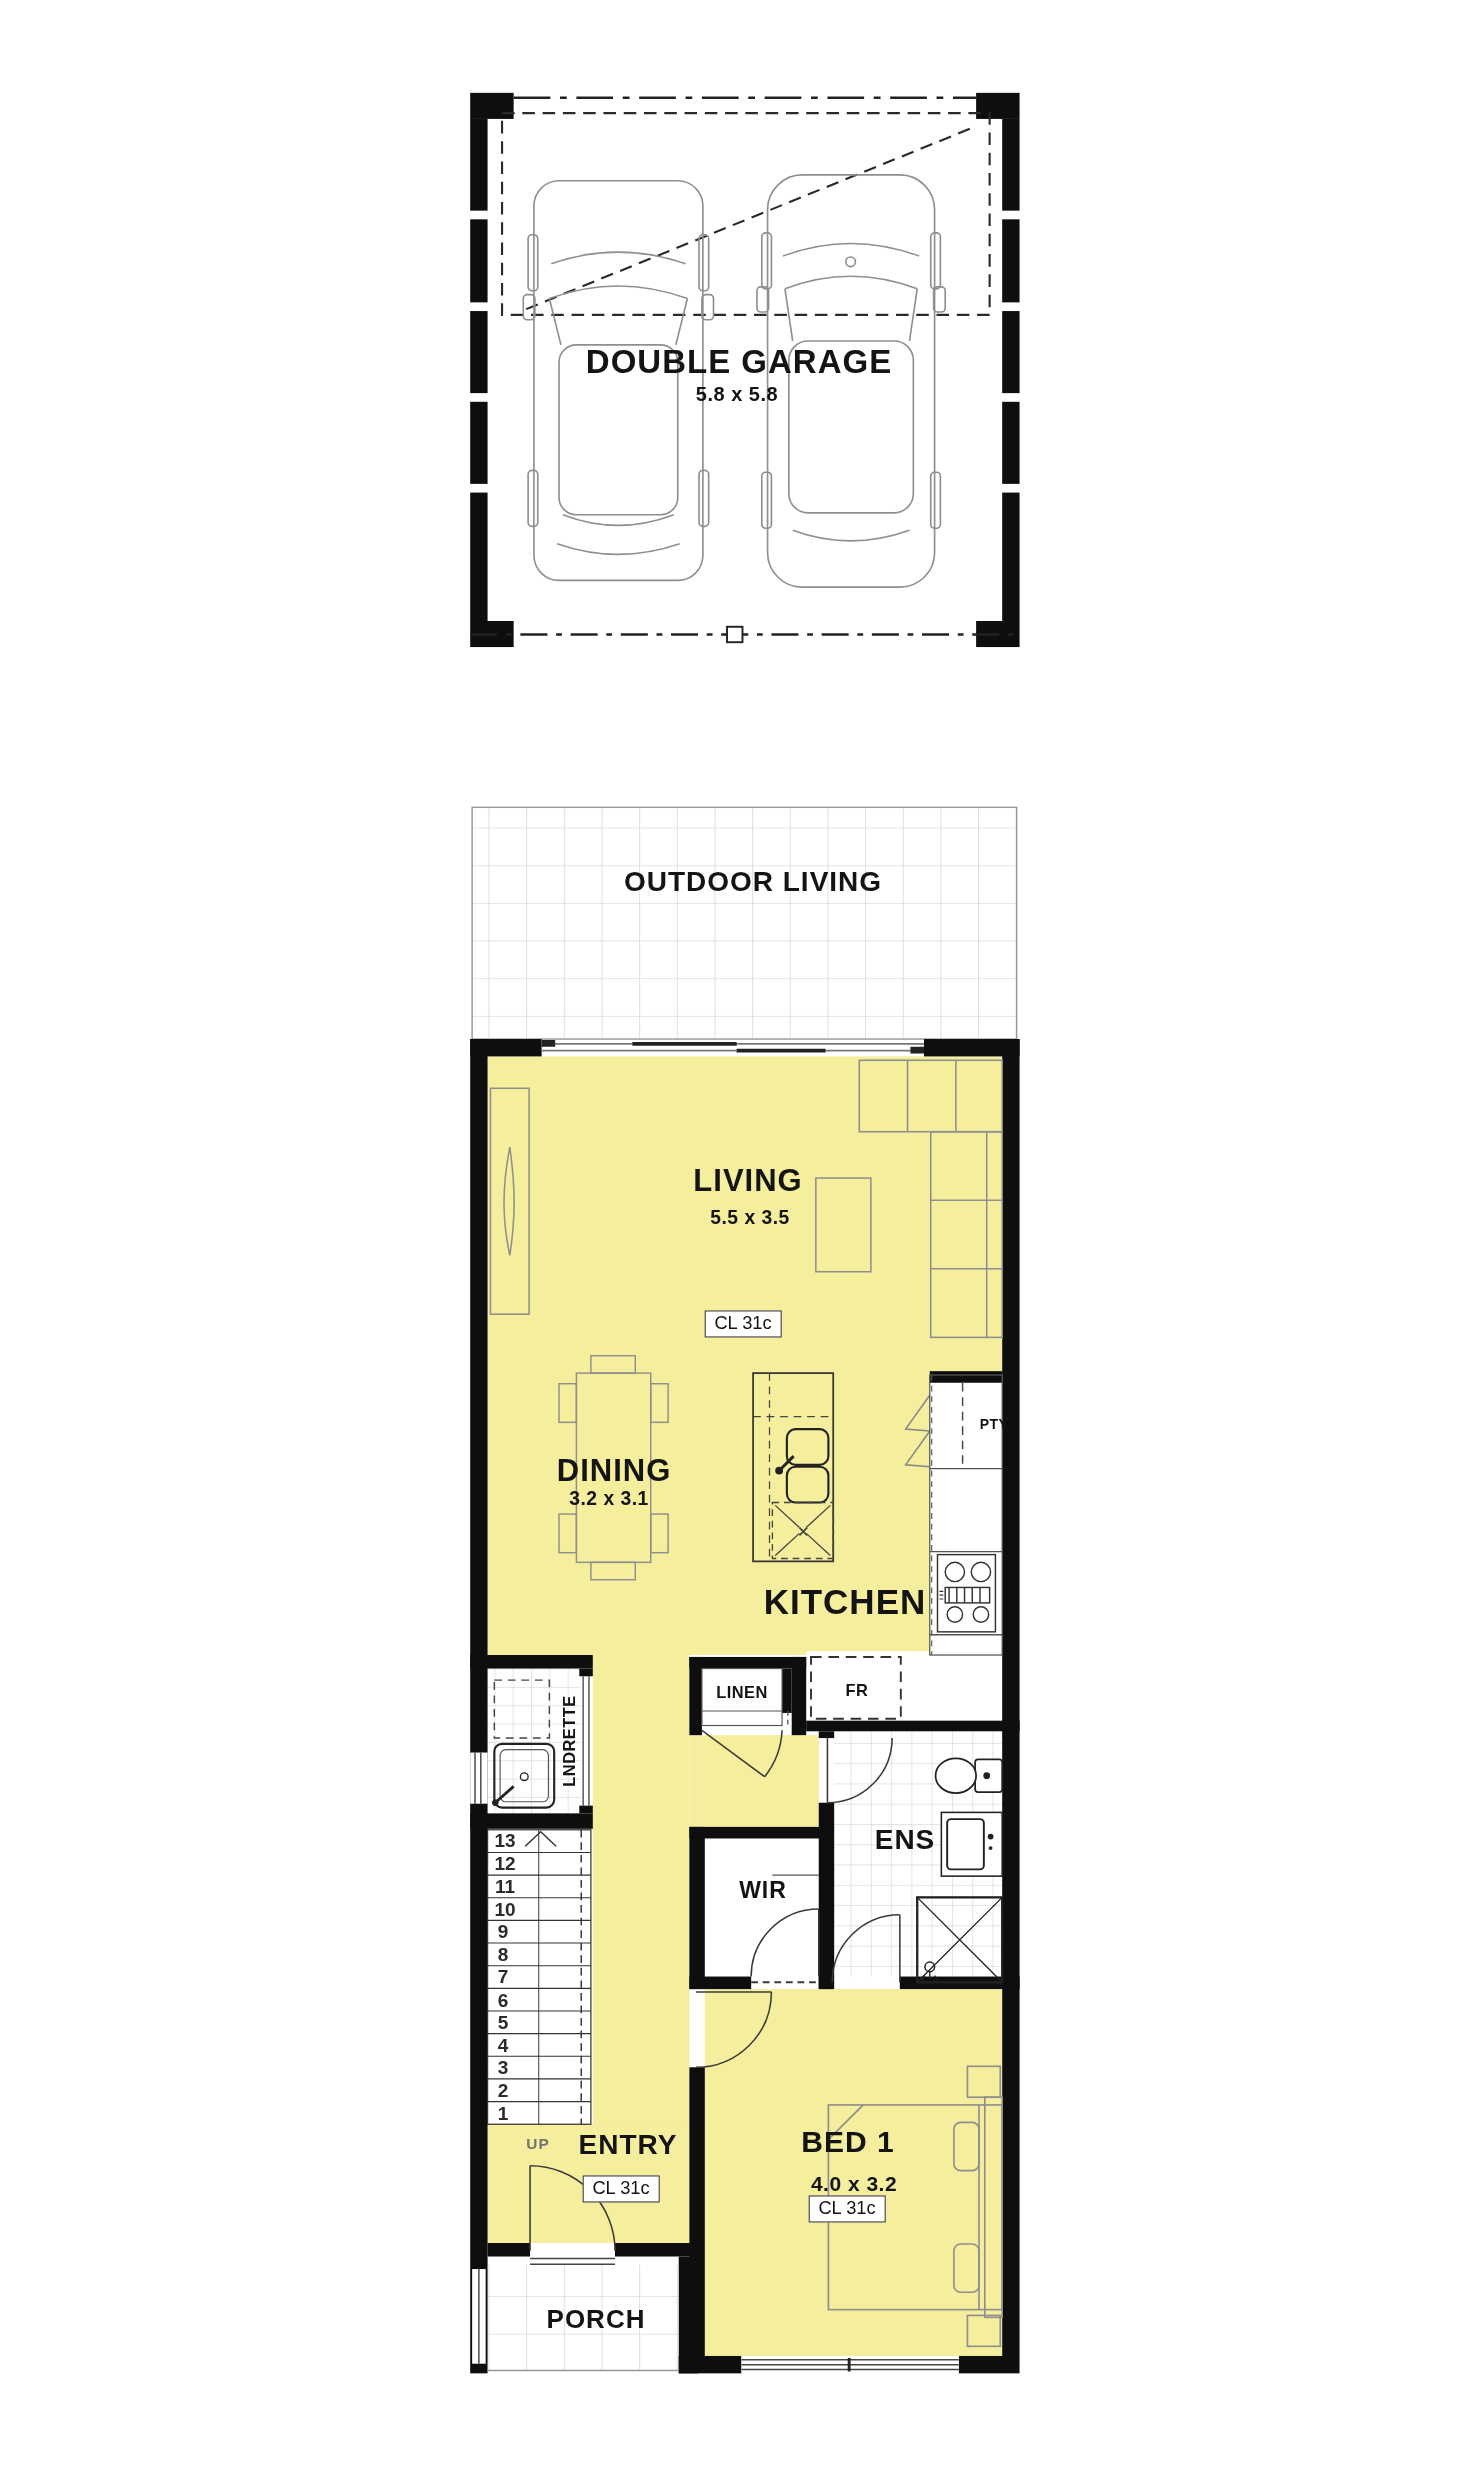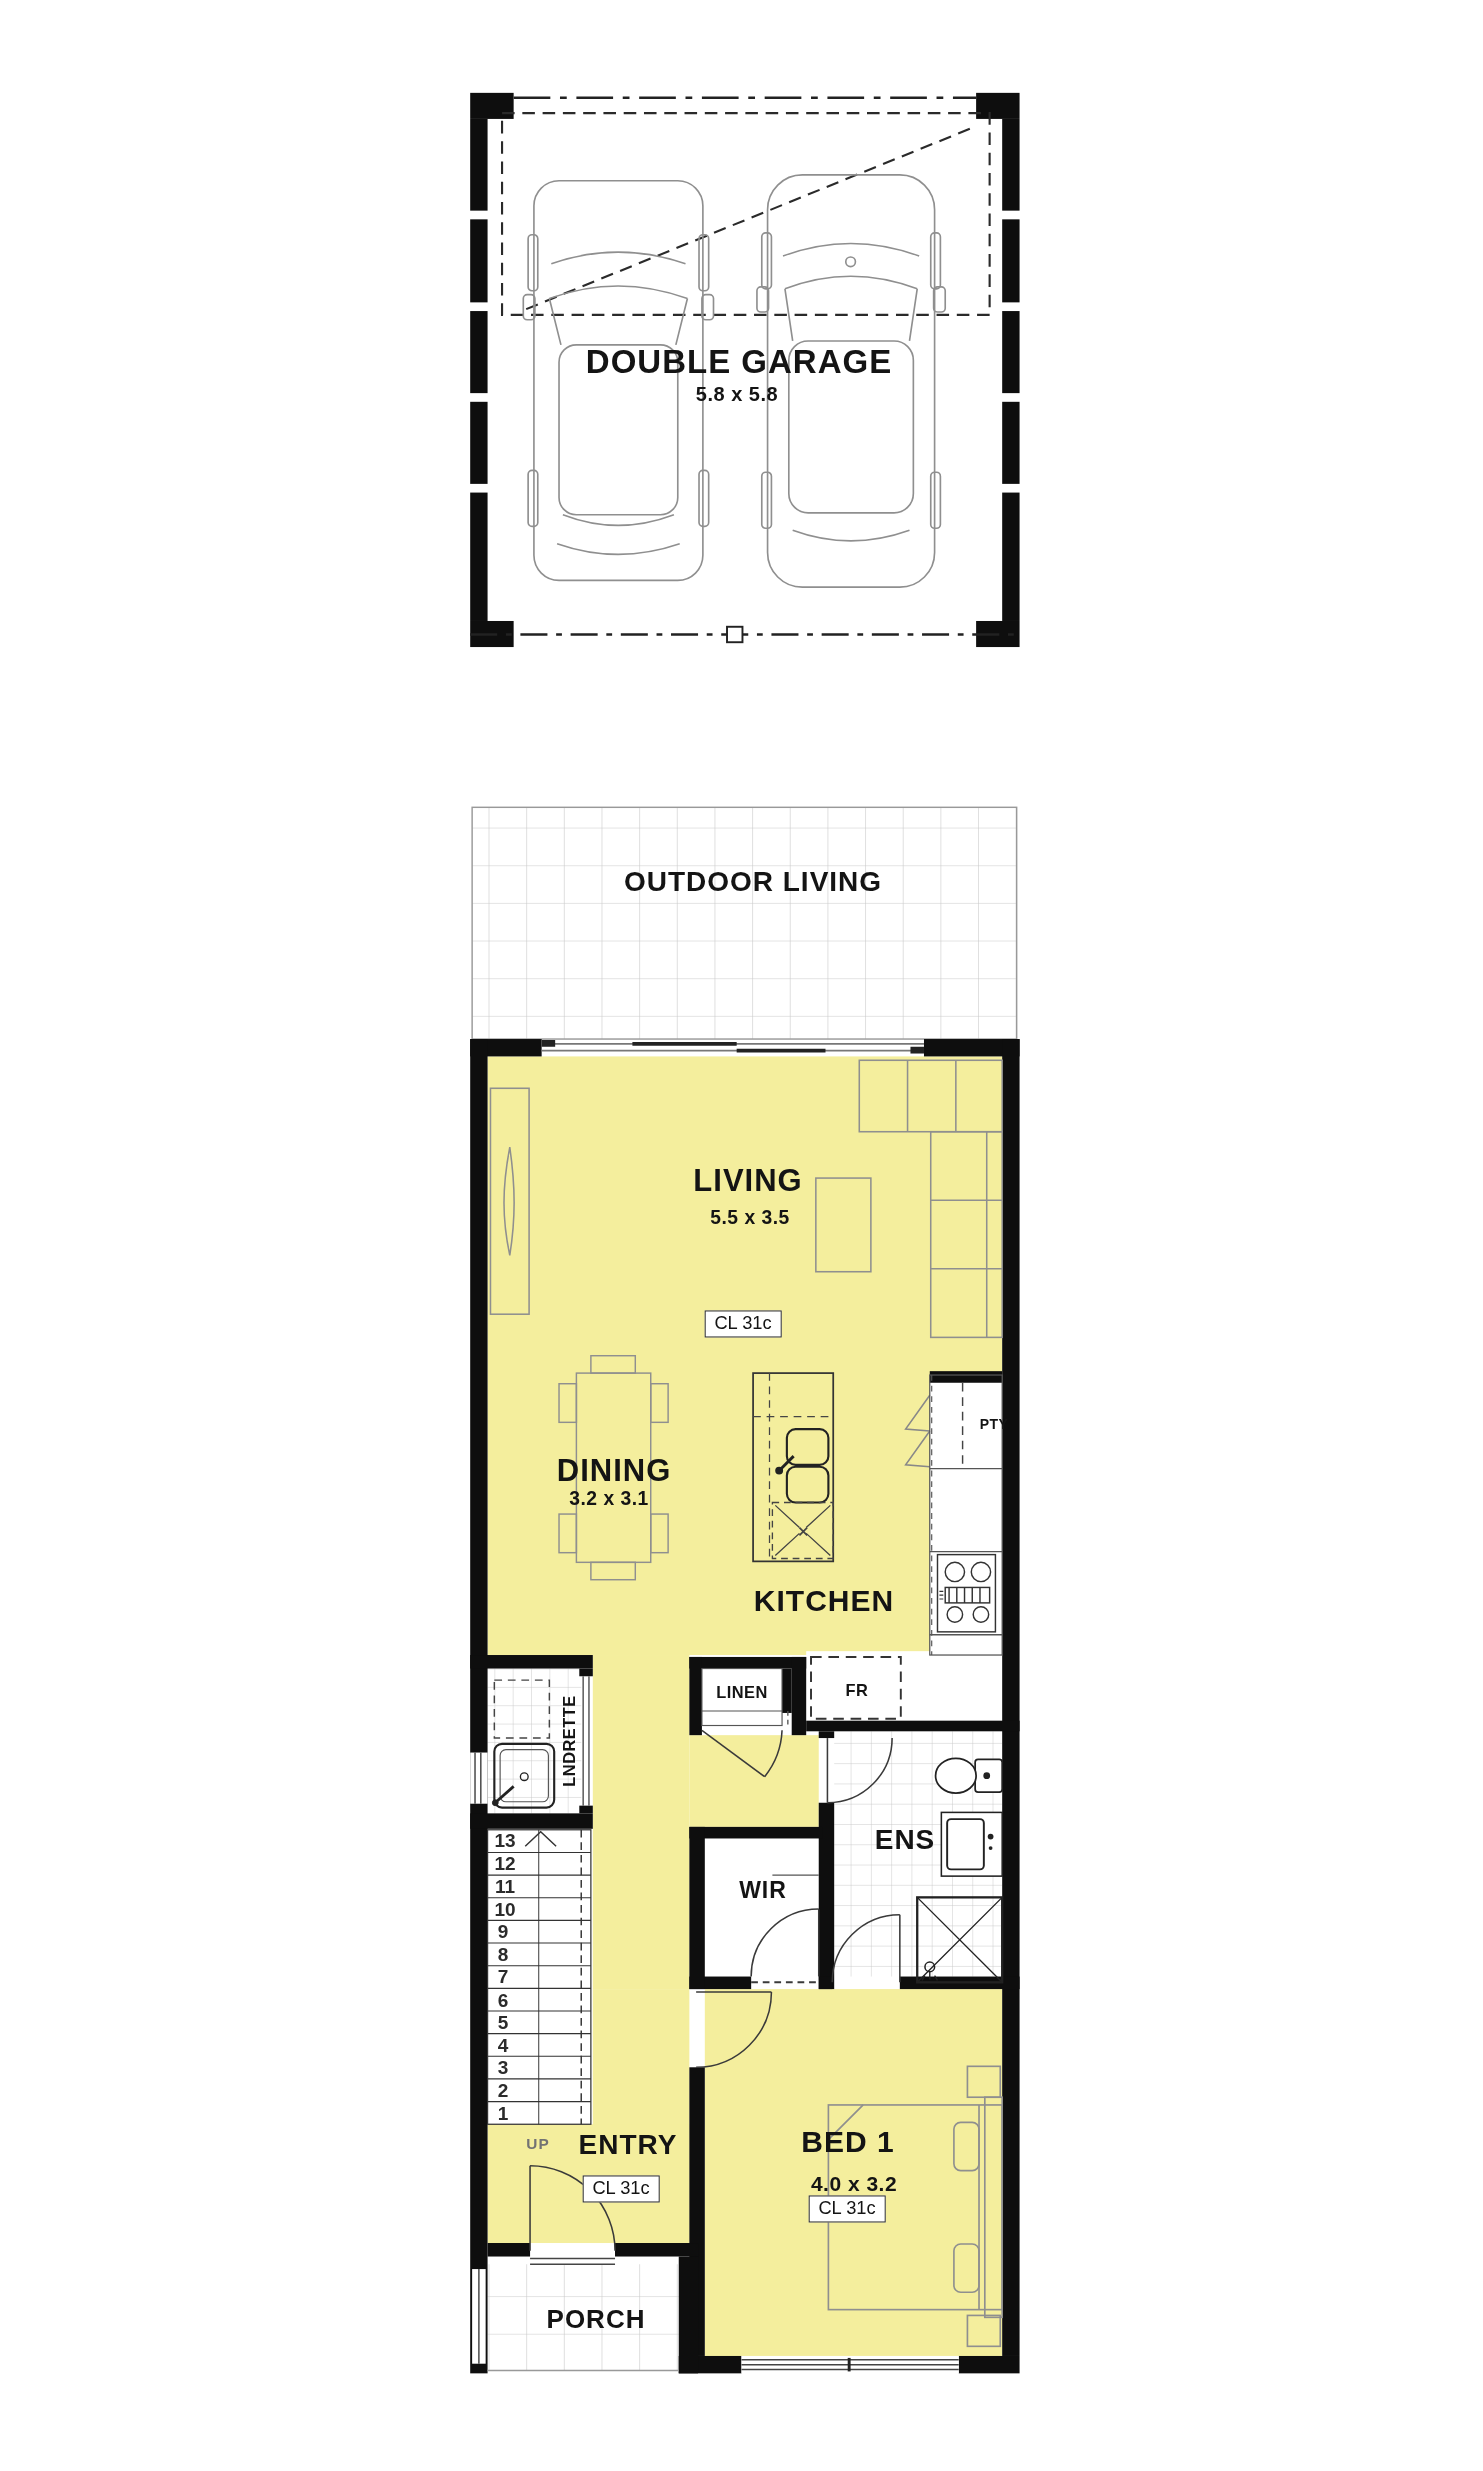--- a/index.html
+++ b/index.html
@@ -339,21 +339,21 @@
 
   <div class="lbl" style="left:753px;top:882px;font-size:28px;">OUTDOOR LIVING</div>
 
   <div class="lbl" style="left:748px;top:1180px;font-size:31px;">LIVING</div>
   <div class="dim" style="left:750px;top:1218px;font-size:19.3px;">5.5 x 3.5</div>
   <div class="clbox" style="left:743px;top:1324px;">CL 31c</div>
 
   <div class="lbl" style="left:614px;top:1470px;font-size:31px;">DINING</div>
   <div class="dim" style="left:609px;top:1499px;font-size:19.3px;">3.2 x 3.1</div>
 
-  <div class="lbl" style="left:824px;top:1601px;font-size:30px;">KITCHEN</div>
+  <div class="lbl" style="left:845px;top:1601px;font-size:35px;">KITCHEN</div>
   <div class="lbl" style="left:963px;top:1424px;font-size:14px;letter-spacing:0.5px;margin-left:31px;">PTY</div>
   <div class="lbl" style="left:742px;top:1692px;font-size:16.4px;letter-spacing:0.5px;">LINEN</div>
   <div class="lbl" style="left:857px;top:1690px;font-size:16.4px;letter-spacing:0.5px;">FR</div>
 
   <div class="lbl vert" style="left:569px;top:1741px;font-size:16.4px;letter-spacing:0.5px;">LNDRETTE</div>
 
   <div class="lbl" style="left:905px;top:1840px;font-size:28px;">ENS</div>
   <div class="lbl" style="left:763px;top:1890px;font-size:23px;">WIR</div>
 
   <div class="stairnum" style="left:503px;top:2113px;">1</div>

